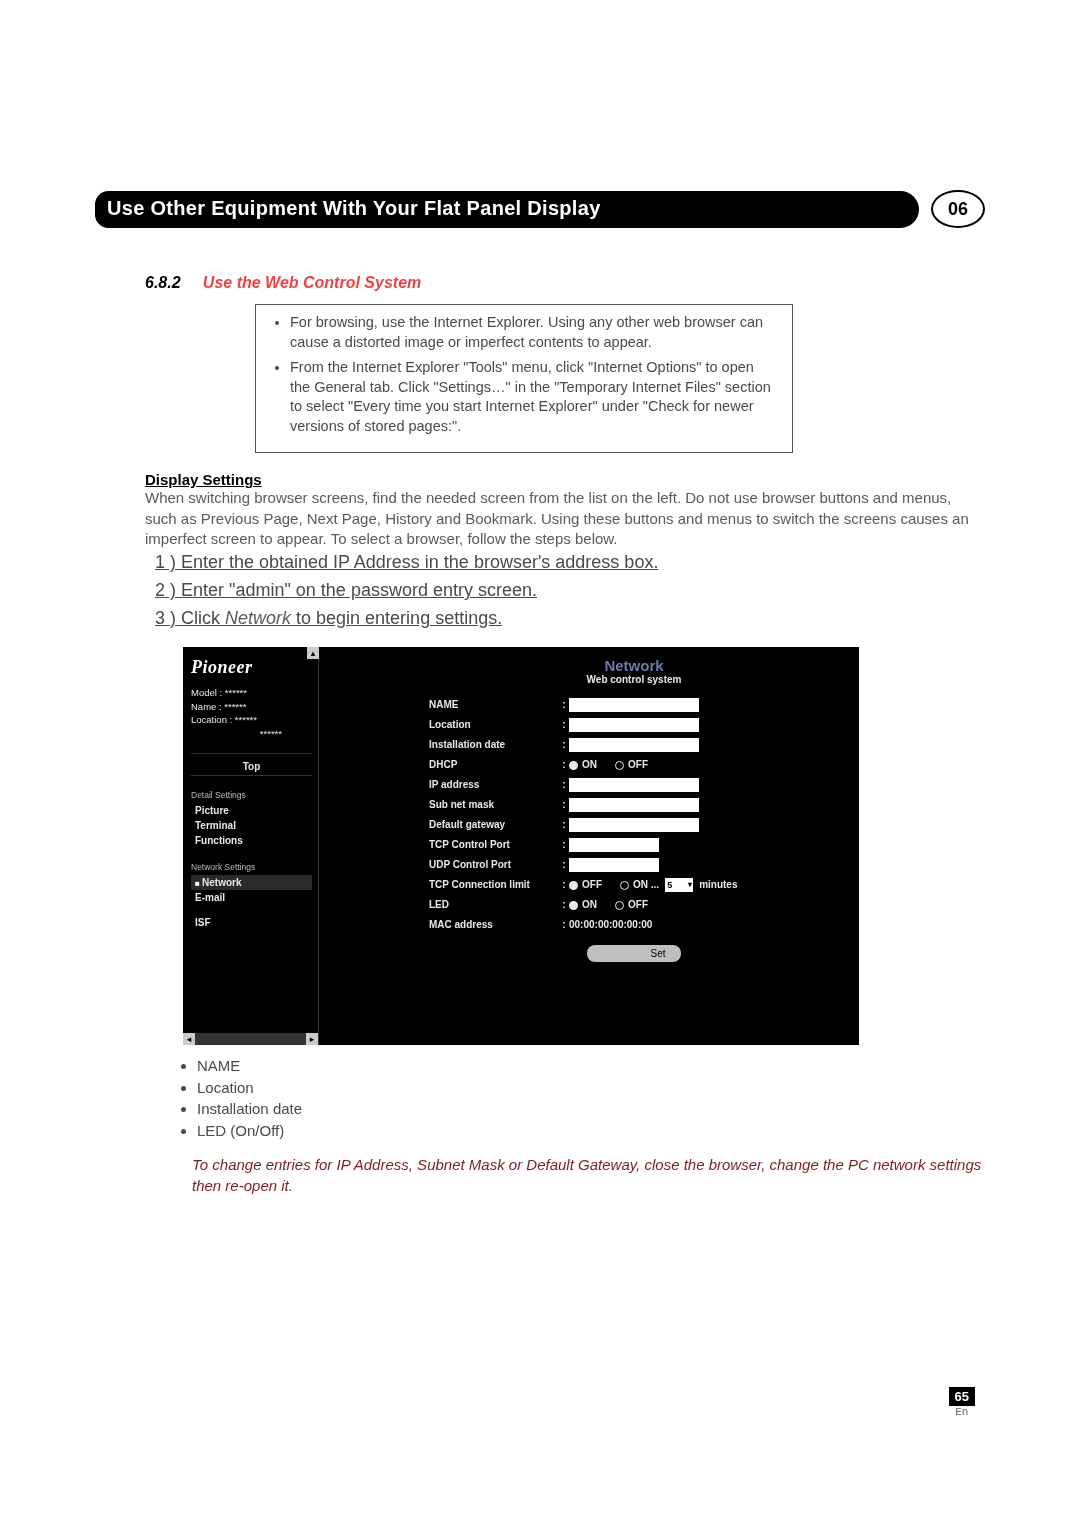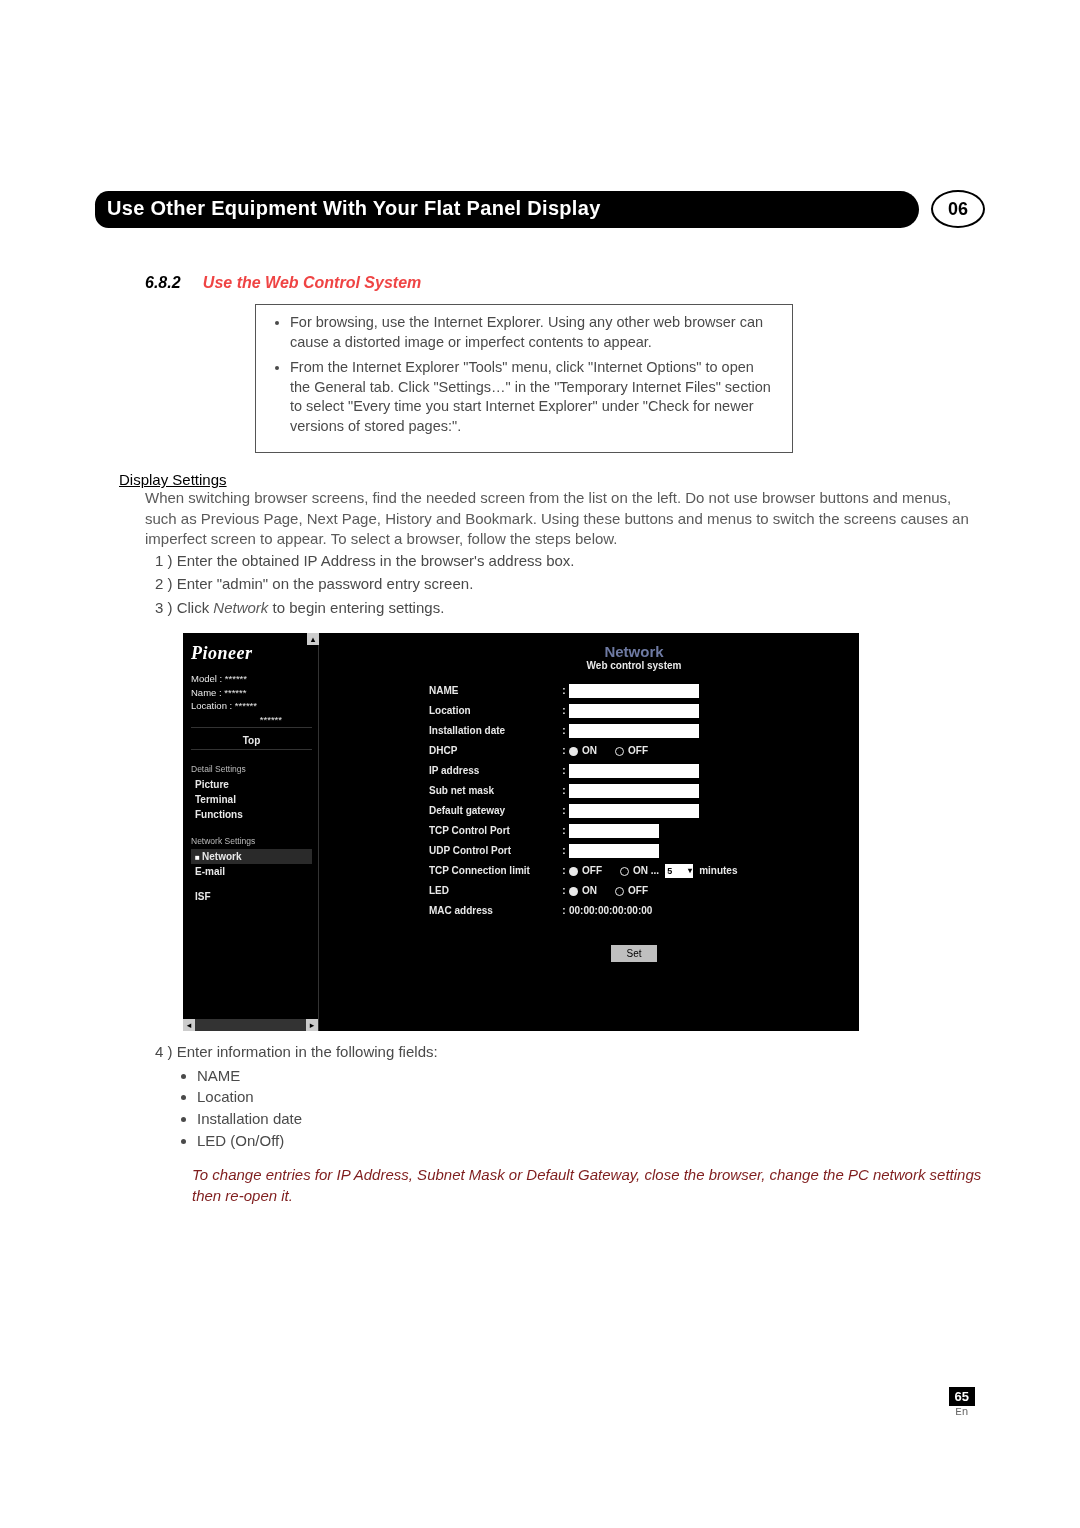--- a/index.html
+++ b/index.html
@@ -70,30 +70,31 @@
     border: 1px solid #555;
     margin: 12px 0 18px 160px;
     width: 500px;
     padding: 8px 18px 10px;
     font-size: 14.5px;
     line-height: 1.35;
   }
   .callout-box ul { margin: 0; padding-left: 16px; }
   .callout-box li { margin-bottom: 6px; }
   .sub-heading {
-    font-weight: 400;
+    font-weight: 700;
     text-decoration: underline;
     color: #000;
-    margin-left: 24px;
+    margin-left: 50px;
     font-size: 15px;
   }
   .steps {
     margin-left: 60px;
-    font-size: 15px;
+    font-size: 18px;
     line-height: 1.55;
+    text-decoration: underline;
   }
   .steps .italic { font-style: italic; color: #5a5a5a; }
   
   .wc-wrap {
     margin: 14px 0 10px 88px;
     width: 676px;
     height: 398px;
     background: #000;
     display: flex;
     position: relative;
@@ -109,21 +110,21 @@
   }
   .wc-logo {
     font-family: Georgia, serif;
     font-style: italic;
     font-weight: 700;
     font-size: 18px;
     color: #fff;
     letter-spacing: 0.5px;
     margin: 4px 0 8px;
   }
-  .wc-info { font-size: 9.5px; line-height: 1.45; border-bottom: 1px solid #333; padding-bottom: 0; margin-bottom: 4px;}
+  .wc-info { font-size: 9.5px; line-height: 1.45; border-bottom: 1px solid #333; padding-bottom: 12px; margin-bottom: 4px;}
   .wc-top {
     text-align: center; font-weight: 700; font-size: 10px;
     border-bottom: 1px solid #333; padding: 3px 0;
   }
   .wc-group-label { font-size: 8.5px; margin: 14px 0 3px; color:#bbb;}
   .wc-item { font-size: 10px; font-weight: 700; padding: 2px 0 2px 4px; }
   .wc-item.active { background: #2a2a2a; }
   .wc-item.active::before { content: "■ "; color:#fff; font-size: 8px;}
   .wc-scroll-up, .wc-scroll-down {
     width: 12px; height: 12px; background:#ccc; color:#000;
@@ -153,23 +154,23 @@
   .wc-radio { width:9px; height:9px; border-radius:50%; display:inline-block; vertical-align:middle; margin-right:4px;}
   .wc-radio.filled { background:#e8e8e8; }
   .wc-radio.empty { border:1.5px solid #e8e8e8; box-sizing:border-box;}
   .wc-opt { margin-right: 18px; }
   .wc-sel {
     width:24px; height:14px; background:#fff; color:#000; font-size:9px;
     display:inline-flex; align-items:center; padding:0 2px; position:relative;
   }
   .wc-sel::after{ content:"▾"; position:absolute; right:1px; font-size:8px;}
   .wc-set-btn {
-    margin: 24px auto 0; width:46px; height:17px; background:#bfbfbf;
+    margin: 10px auto 0; width:46px; height:17px; background:#bfbfbf;
     color:#000; font-size:10px; display:flex; align-items:center;
-    justify-content:center; border-radius:0;
+    justify-content:center; border-radius:8px;padding-left:48px;
   }
   .after-steps {
     margin-left: 60px; font-size:15px; line-height:1.45;
   }
   .after-steps ul { margin: 2px 0 12px; padding-left: 42px; }
   .note { font-style: italic; color:#5a5a5a; margin-left:50px; font-size:15px; line-height:1.4;}
   .note-cont { margin-left: 97px; font-style: italic; color:#7f1d1d; font-size:15px; line-height:1.4;}
   .page-footer {
     position:absolute; right:105px; bottom:110px; text-align:center;
   }
@@ -305,21 +306,20 @@
       <div class="wc-row">
           <span class="wc-label">MAC address</span>
           <span class="wc-colon">:</span>
           <span>00:00:00:00:00:00</span>
         </div>
       <div class="wc-set-btn">Set</div>
     </div>
   </div>
 
   <div class="after-steps">
-    <div>4 ) Enter information in the following fields:</div>
     <ul>
       <li>NAME</li>
       <li>Location</li>
       <li>Installation date</li>
       <li>LED (On/Off)</li>
     </ul>
   </div>
 
   <div class="note-cont">To change entries for IP Address, Subnet Mask or Default Gateway, close the browser, change the PC network settings then re-open it.</div>
 

